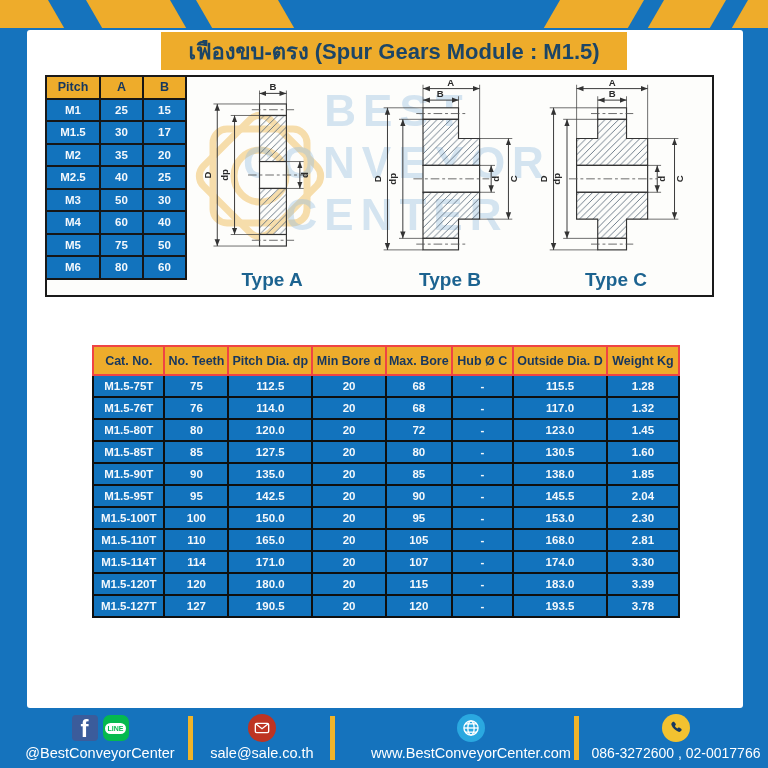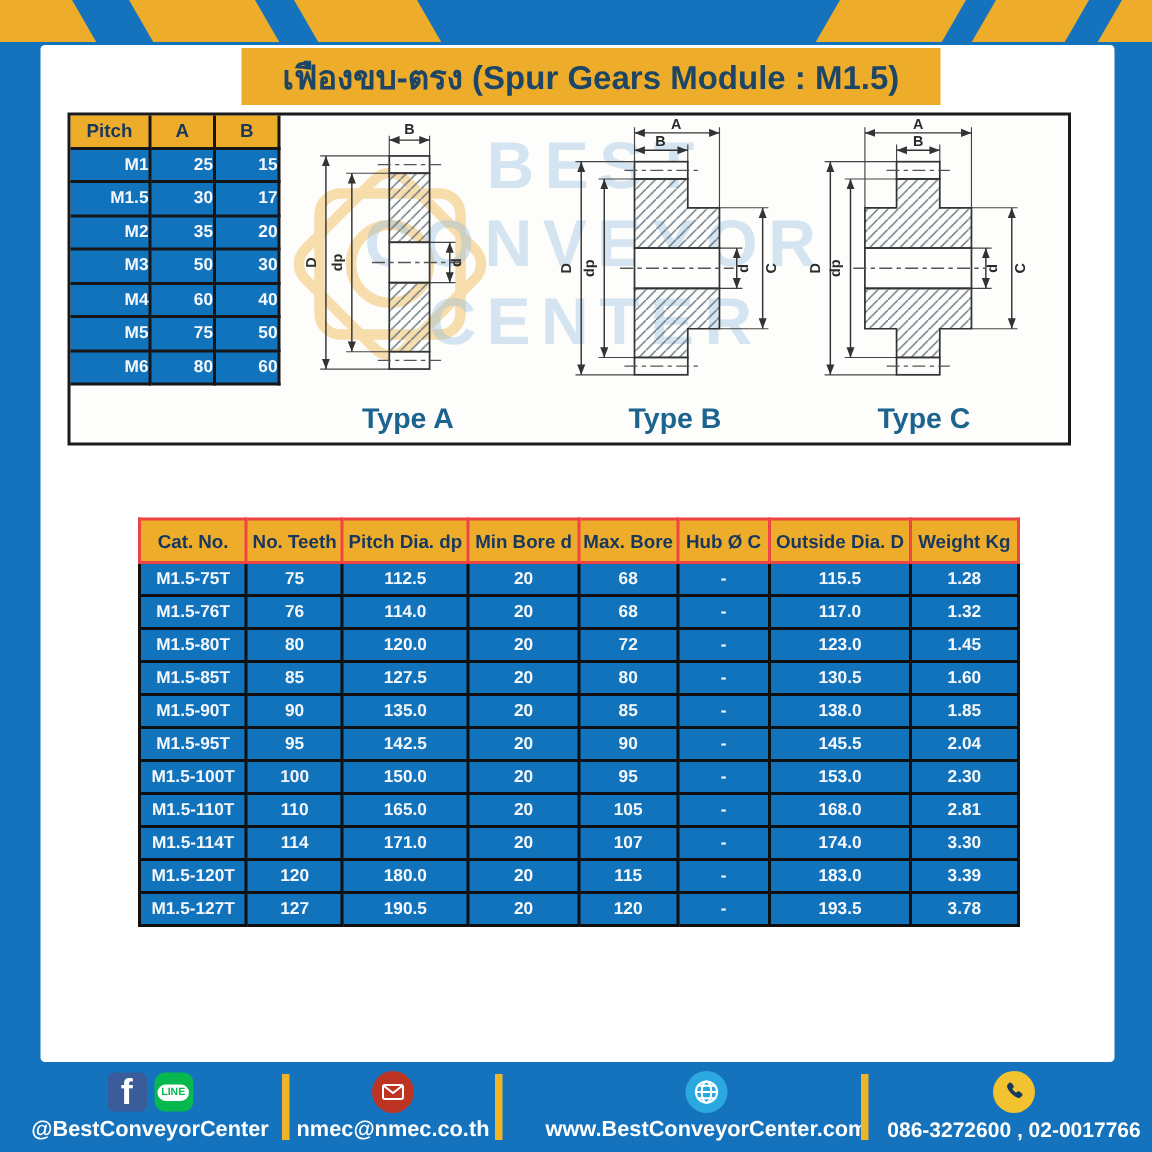--- a/index.html
+++ b/index.html
@@ -28,21 +28,21 @@
   .panel {
     position:absolute; left:18px; top:45px; width:669px; height:222px;
     border:2px solid #1A1A1A; background:#FDFDFB; overflow:hidden;
   }
   
   .pitch-table { position:absolute; left:-2px; top:-2px; border-collapse:collapse; z-index:3; }
   .pitch-table th, .pitch-table td {
     border:2px solid #161616; text-align:center; padding:0; height:22.5px;
   }
   .pitch-table th { background:#EEAC2B; color:#17375E; font-size:12.5px; font-weight:bold; }
-  .pitch-table td { background:#1273BD; color:#F4F8FC; font-size:11.5px; font-weight:bold;text-align:right; }
+  .pitch-table td { background:#1273BD; color:#F4F8FC; font-size:11.5px; font-weight:bold; }
   .pitch-table .c0 { width:54px; } .pitch-table .c1 { width:43px; } .pitch-table .c2 { width:43px; }
   
   .wm {
     position:absolute; left:130px; top:8px; width:440px; z-index:1;
     text-align:center; font-weight:bold; font-size:44px; letter-spacing:7px;
     line-height:1.18; color:rgba(149,189,224,0.40);
   }
   .wm-orn { position:absolute; left:128px; top:14px; z-index:1; opacity:0.55; }
   .draw { position:absolute; z-index:2; }
   .type-label {
@@ -59,21 +59,21 @@
     border:2px solid #ef4444; height:29px; padding:0 1px;
   }
   .spec-table td {
     background:#1273BD; color:#F4F8FC; font-size:11.5px; font-weight:bold;
     border:2px solid #0F0F0F; height:22px; text-align:center; padding:0;
   }
   
   .footer { position:absolute; left:0; top:708px; width:768px; height:60px; background:#1573BD; }
   .fsec { position:absolute; top:4px; display:flex; flex-direction:column; align-items:center; }
   .ficons { display:flex; gap:5px; align-items:center; height:32px; }
-  .ftext { color:#FFFFFF; font-weight:bold; font-size:14.5px; white-space:nowrap; margin-top:1px; }
+  .ftext { color:#FFFFFF; font-weight:normal; font-size:14.5px; white-space:nowrap; margin-top:1px; }
   .fdiv { position:absolute; top:8px; width:5px; height:44px; background:#F0B429; }
   .fb {
     width:26px; height:26px; background:#3B5C9B; border-radius:4px; color:#fff;
     font-weight:bold; font-size:24px; display:flex; align-items:flex-end;
     justify-content:center; line-height:0.95; overflow:hidden;
   }
   .line-icon {
     width:26px; height:26px; background:#05B94E; border-radius:7px;
     display:flex; align-items:center; justify-content:center;
   }
@@ -129,20 +129,25 @@
           </tr>
           <tr>
             <td class="c0">M1.5</td>
             <td class="c1">30</td>
             <td class="c2">17</td>
           </tr>
           <tr>
             <td class="c0">M2</td>
             <td class="c1">35</td>
             <td class="c2">20</td>
+          </tr>
+          <tr>
+            <td class="c0">M2.5</td>
+            <td class="c1">40</td>
+            <td class="c2">25</td>
           </tr>
           <tr>
             <td class="c0">M3</td>
             <td class="c1">50</td>
             <td class="c2">30</td>
           </tr>
           <tr>
             <td class="c0">M4</td>
             <td class="c1">60</td>
             <td class="c2">40</td>
@@ -469,21 +474,21 @@
 
   <div class="fsec" style="left:198px;width:128px;">
     <div class="ficons">
       <div class="circ mail">
         <svg width="16" height="16" viewBox="0 0 24 24">
           <rect x="2" y="5" width="20" height="14" rx="2" fill="none" stroke="#fff" stroke-width="2"></rect>
           <path d="M3 6l9 7 9-7" fill="none" stroke="#fff" stroke-width="2"></path>
         </svg>
       </div>
     </div>
-    <div class="ftext">nmec@nmec.co.th</div>
+    <div class="ftext">sale@sale.co.th</div>
   </div>
 
   <div class="fdiv" style="left:330px;"></div>
 
   <div class="fsec" style="left:358px;width:226px;justify-content:space-between;">
     <div class="ficons">
       <div class="circ globe">
         <svg width="20" height="20" viewBox="0 0 24 24" fill="none" stroke="#fff" stroke-width="1.6">
           <circle cx="12" cy="12" r="8.5"></circle>
           <ellipse cx="12" cy="12" rx="3.8" ry="8.5"></ellipse>

